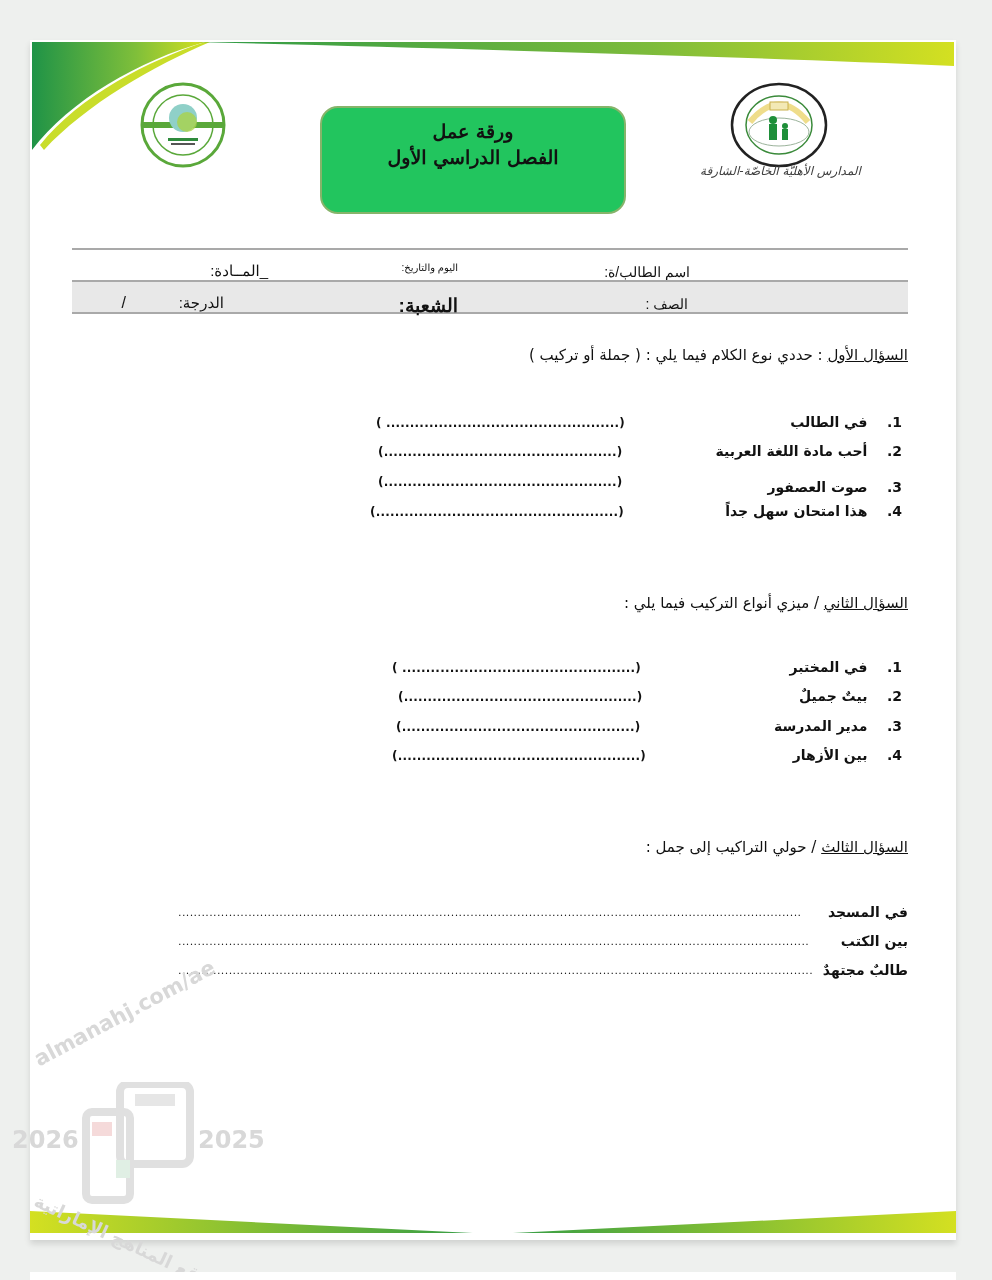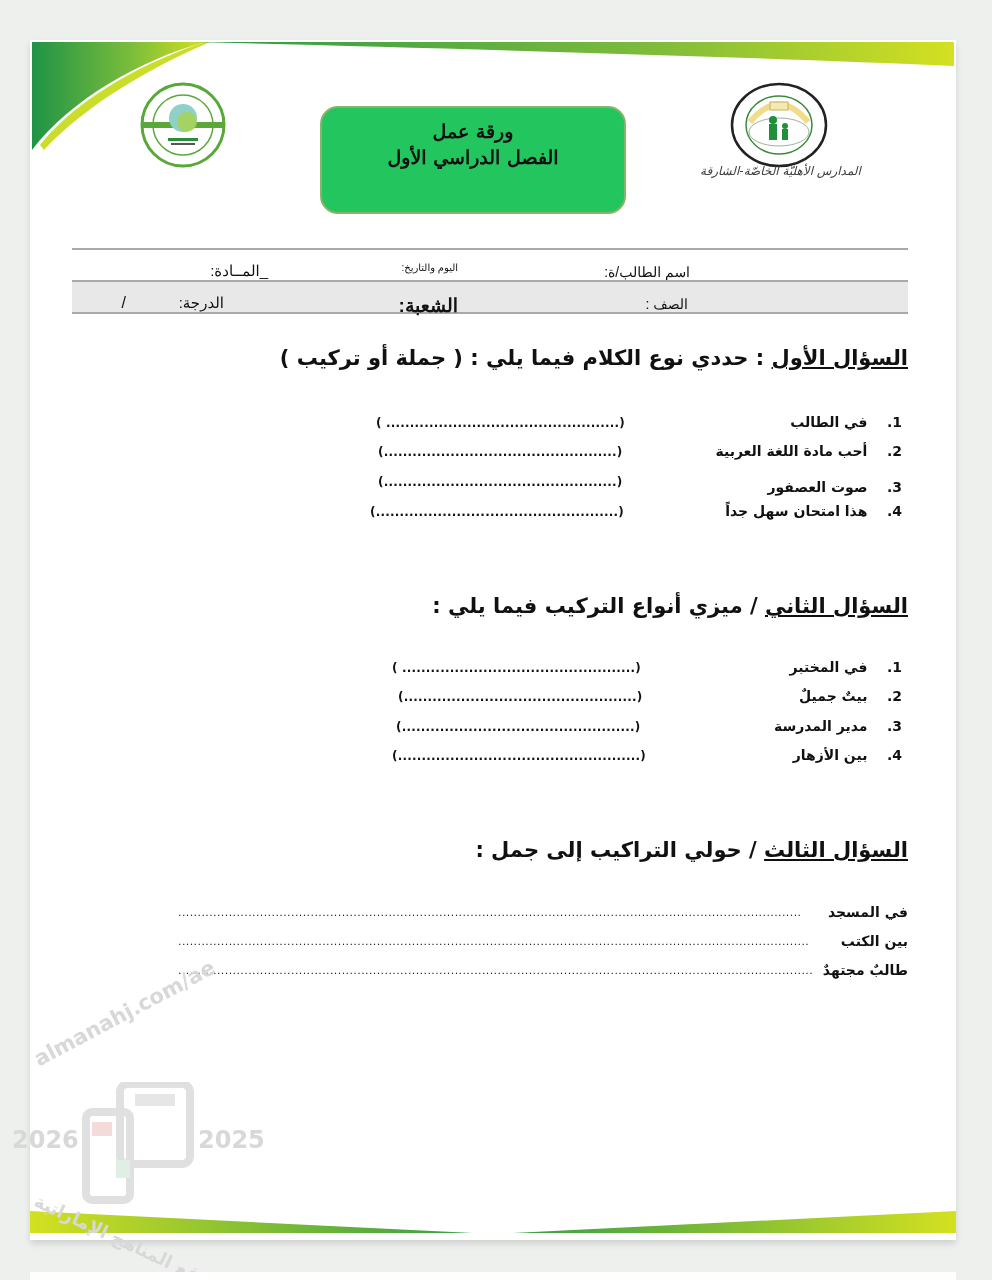--- a/index.html
+++ b/index.html
@@ -24,21 +24,21 @@
   .title-box .yr { font-size:21px; font-family:"Liberation Serif", serif; }
   .logo-right-caption { position:absolute; left:670px; top:124px; font-size:12px; color:#404040; direction:rtl; white-space:nowrap;font-style:italic; }
   .fields {
     position:absolute; left:42px; top:208px; width:836px; height:63px;
   }
   .frow { position:absolute; left:0; width:836px; height:30px; border-top:2px solid #a9a9a9; }
   .frow.r1 { top:0; background:#fff; }
   .frow.r2 { top:32px; background:#e8e8e8; border-bottom:2px solid #a9a9a9; }
   .flabel { position:absolute; top:5px; font-size:14px; direction:rtl; white-space:nowrap; font-family:"Liberation Sans", sans-serif;margin-top:9px; }
   .q-title {
-    position:absolute; direction:rtl; font-size:21px; font-weight:bold; white-space:nowrap;margin-left:42px;
+    position:absolute; direction:rtl; font-size:15px; font-weight:normal; white-space:nowrap;margin-left:42px;
   }
   .q-title .ul { text-decoration:underline; }
   .item {
     position:absolute; direction:rtl; font-size:14px; font-weight:bold; white-space:nowrap;
   }
   .blank {
     position:absolute; font-size:12px; font-weight:bold; white-space:nowrap; letter-spacing:0.2px;
     font-family:"DejaVu Sans", sans-serif;
   }
   .line3 { position:absolute; font-size:11px; white-space:nowrap; color:#222; letter-spacing:0.4px; overflow:hidden; }

